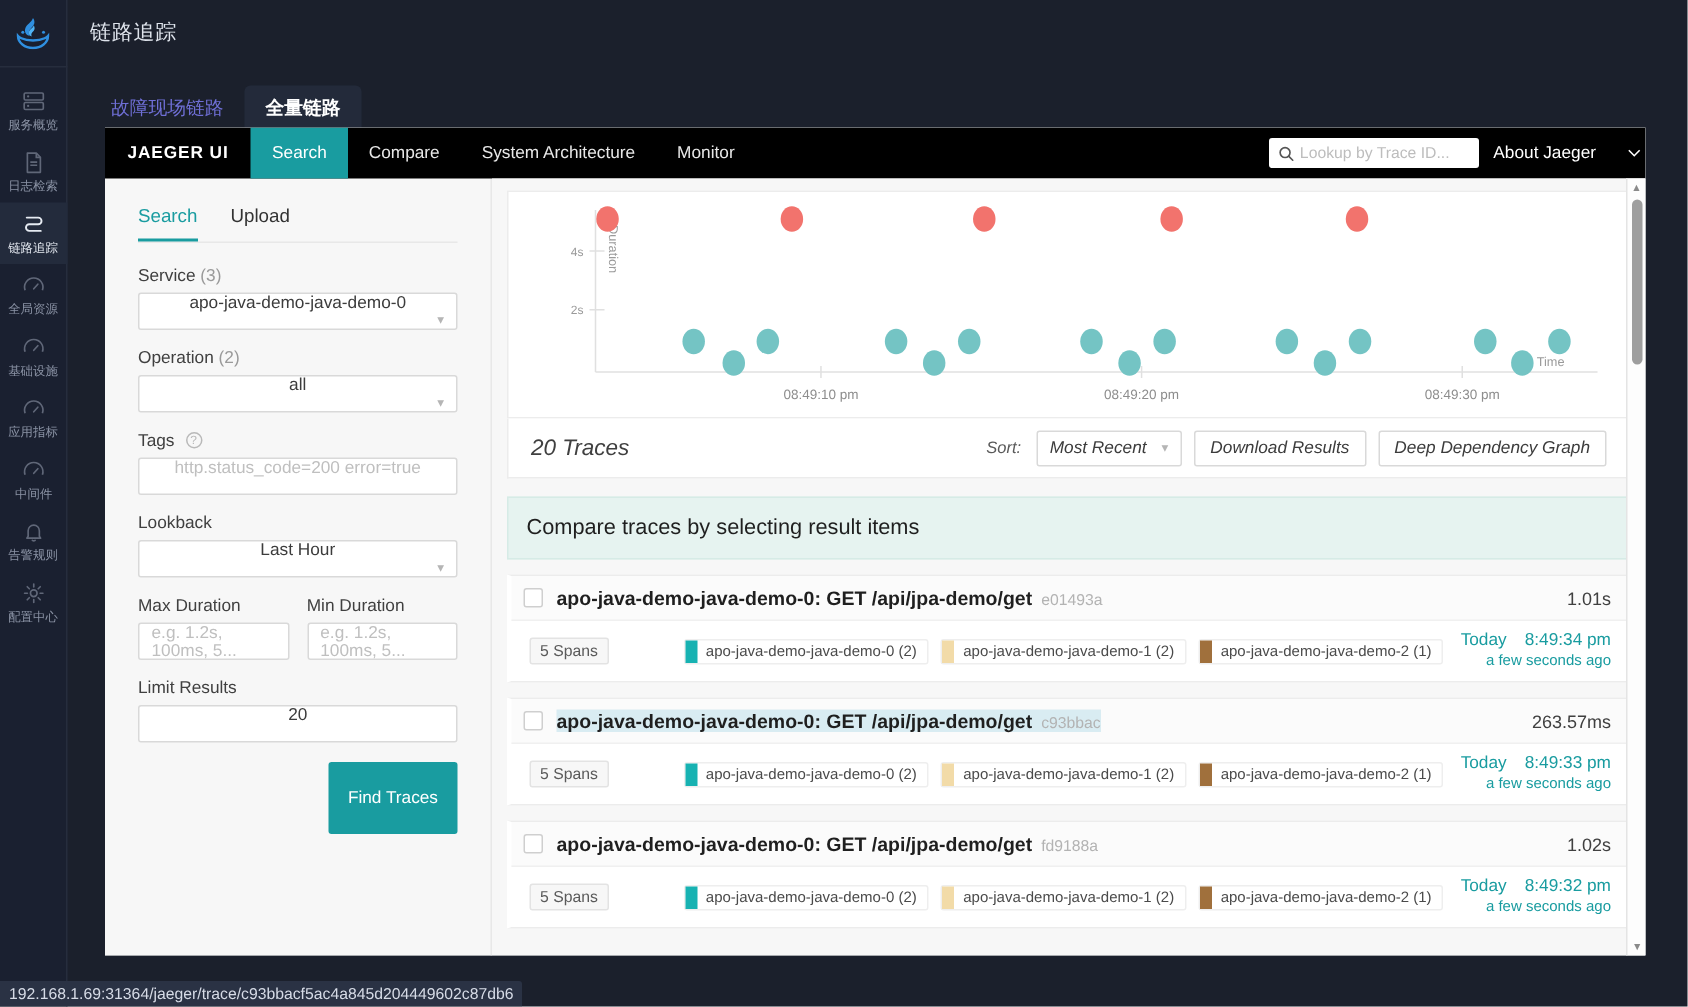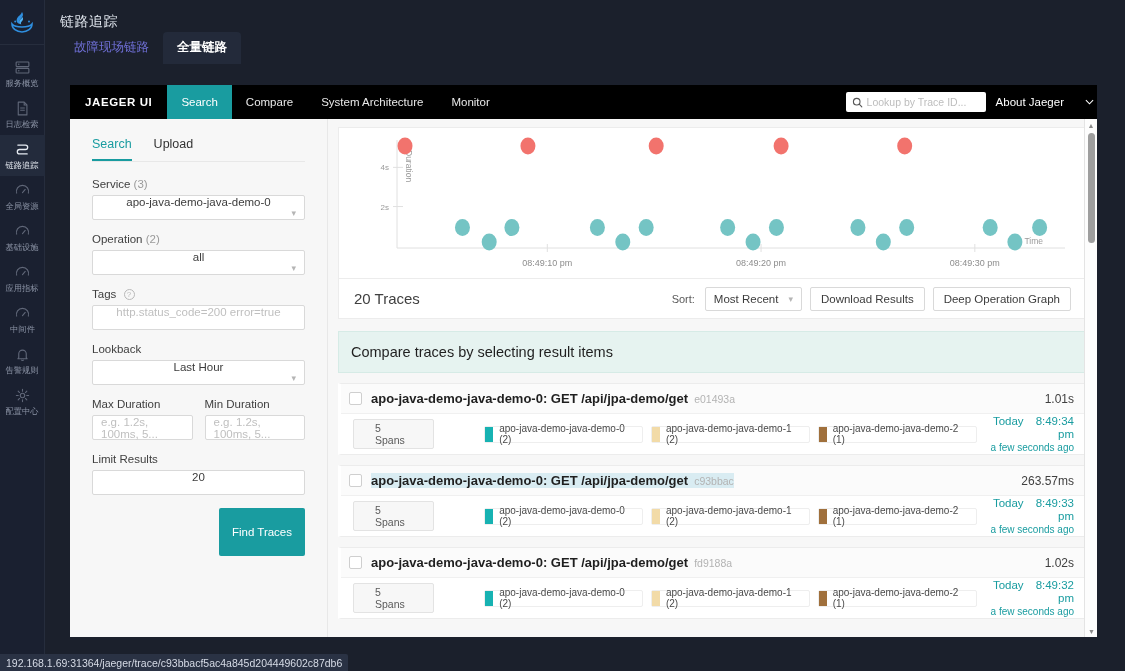--- a/index.html
+++ b/index.html
@@ -40,21 +40,21 @@
   
   .page-title {
     position: absolute; left: 60px; top: 13px;
     font-size: 14px; color: #dfe4ec; letter-spacing: .5px;
   }
   .tabs { position: absolute; left: 60px; top: 32px; display: flex; align-items: flex-end; }
   .tab {
     padding: 7px 14px 8px 14px; font-size: 12.5px; cursor: pointer;
     color: #6f6fd6; border-radius: 4px 4px 0 0;
   }
-  .tab.active { color: #ffffff; background: #232a3a; font-weight: bold; }
+  .tab.active { color: #ffffff; background: #232a3a; font-weight: bold; margin-top: 25px; }
 
   
   .jaeger {
     position: absolute; left: 70px; top: 85px; width: 1027px; height: 552px;
     background: #ffffff; overflow: hidden;
   }
   .j-nav {
     height: 34px; background: #000000; display: flex; align-items: stretch;
     color: #ffffff; position: relative;
   }
@@ -114,21 +114,21 @@
   }
 
   
   .j-main { flex: 1; background: #f7f7f7; overflow: hidden; position: relative; }
   .chart-card { background: #fff; border: 1px solid #ececec; margin: 8px 10px 0 10px; height: 152px; }
   .chart-wrap { position: relative; width: 100%; height: 100%; }
   .chart-svg { display: block; }
 
   .res-head {
     margin: 0 10px; background: #fff; border: 1px solid #ececec; border-top: 0;
-    height: 40px; display: flex; align-items: center; padding: 0 15px;
+    height: 40px; display: flex; align-items: center; padding: 0 15px; font-style: italic;
   }
   .res-count { font-size: 15px; color: #404040; }
   .res-actions { margin-left: auto; display: flex; align-items: center; gap: 8px; }
   .res-sortlabel { font-size: 11px; color: #5a5a5a; margin-right: 2px; }
   .res-select {
     border: 1px solid #d9d9d9; background: #fff; height: 24px; border-radius: 2px;
     display: flex; align-items: center; gap: 10px; padding: 0 8px; font-size: 11.5px;
     color: #3c3c3c; cursor: pointer;
   }
   .res-btn {
@@ -156,21 +156,21 @@
     width: 13px; height: 13px; border: 1px solid #cfcfcf; background: #fff;
     border-radius: 2px; margin-right: 9px; cursor: pointer; flex: 0 0 13px;
   }
   .t-title { font-size: 13px; color: #1f1f1f; font-weight: bold; cursor: pointer; }
   .t-title.link { color: #1f1f1f; background: #d9ecf2; }
   .t-id { font-size: 10.5px; color: #b3b3b3; font-weight: normal; margin-left: 6px; }
   .t-dur { margin-left: auto; font-size: 12px; color: #404040; }
   .trace-bot { height: 40px; display: flex; align-items: center; padding: 0 12px; }
   .spans-pill {
     border: 1px solid #e3e3e3; background: #f7f7f7; border-radius: 2px;
-    font-size: 10.5px; color: #5a5a5a; padding: 2px 21px;
+    font-size: 10.5px; color: #5a5a5a; padding: 2px 6px;
   }
   .svc-list { display: flex; gap: 8px; margin-left: 50px; }
   .svc {
     display: flex; align-items: center; border: 1px solid #eeeeee; background: #fff;
     border-radius: 2px; font-size: 10px; color: #4a4a4a; padding-right: 7px; height: 17px;
   }
   .svc .sw { width: 8px; height: 15px; margin-right: 6px; }
   .t-time { margin-left: auto; text-align: right; line-height: 13px; }
   .t-time .t1 { font-size: 11.5px; color: #199ca0; }
   .t-time .t1 .tt { margin-left: 12px; }
@@ -440,21 +440,21 @@
 
       <div class="res-head">
         <div class="res-count">20 Traces</div>
         <div class="res-actions">
           <span class="res-sortlabel">Sort:</span>
           <div class="res-select">
             <span>Most Recent</span>
             <span class="f-caret">▾</span>
           </div>
           <div class="res-btn">Download Results</div>
-          <div class="res-btn">Deep Operation Graph</div>
+          <div class="res-btn">Deep Dependency Graph</div>
         </div>
       </div>
 
       <div class="cmp-banner">Compare traces by selecting result items</div>
 
       <div class="trace-list" id="trace-list">
             <div class="trace">
               <div class="trace-top">
                 <div class="tcheck"></div>
                 <div class="t-title">apo-java-demo-java-demo-0: GET /api/jpa-demo/get<span class="t-id">e01493a</span></div>

